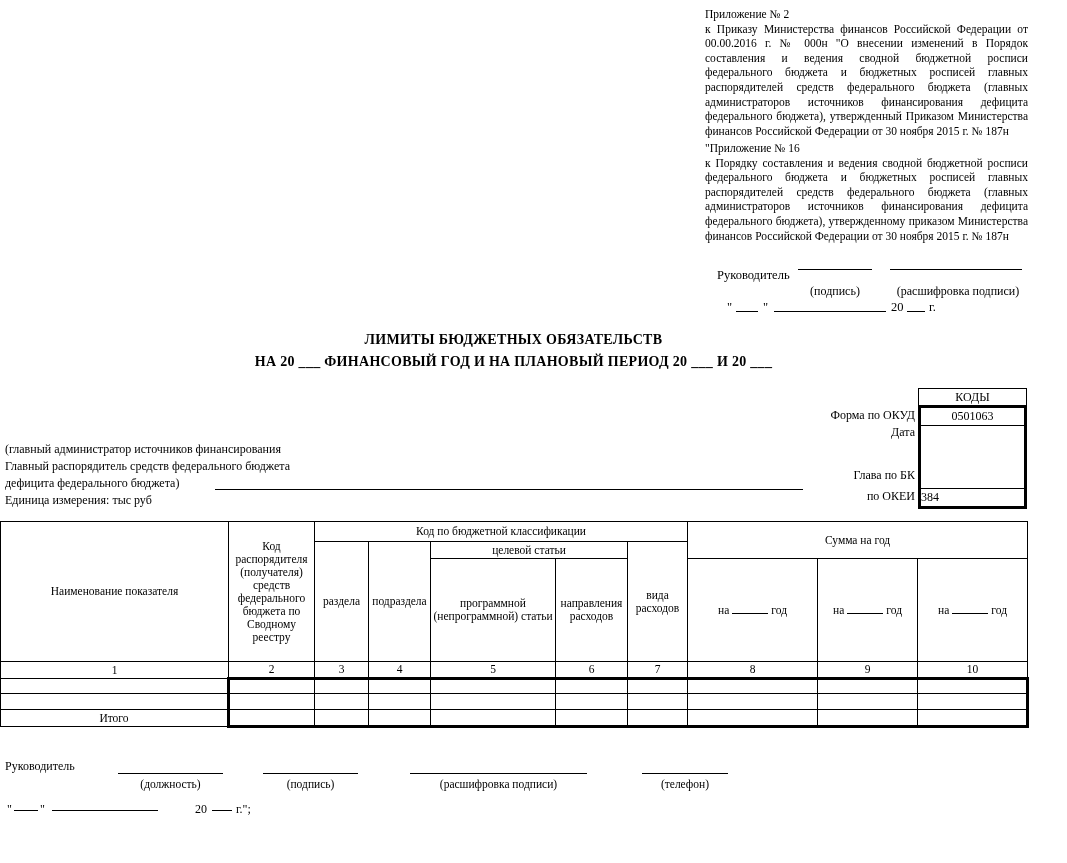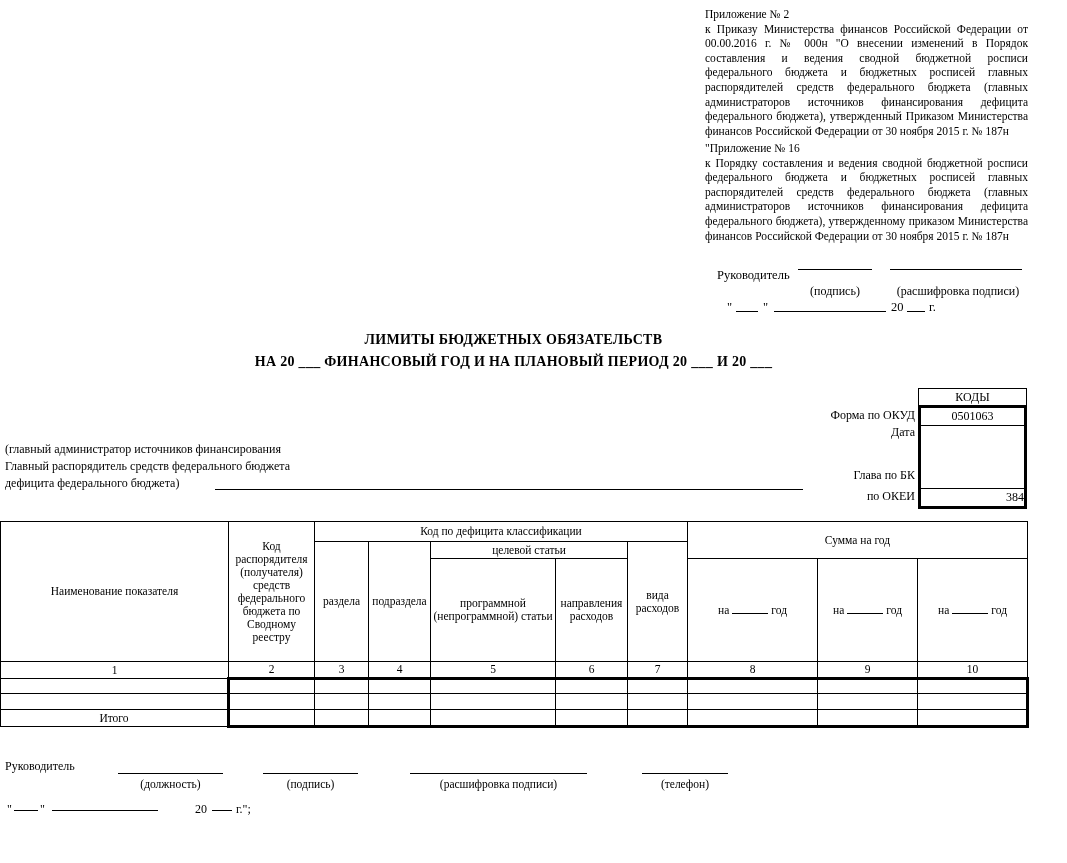--- a/index.html
+++ b/index.html
@@ -33,21 +33,21 @@
   .recipient{left:5px;top:441px;font-size:12px;line-height:17px;}
   .fill-line{left:215px;top:481px;width:588px;height:8px;}
   
   .code-label{position:absolute;right:152px;font-size:12px;text-align:left;}
   
   .codes{left:918px;top:388px;width:109px;font-size:12px;}
   .codes .head{border:1px solid #000;border-bottom:none;height:16px;line-height:16px;text-align:center;}
   .codes .box{border:3px solid #000;}
   .codes .r1{height:17px;line-height:17px;border-bottom:1px solid #000;text-align:center;}
   .codes .r2{height:62px;border-bottom:1px solid #000;}
-  .codes .r3{height:17px;line-height:17px;text-align:right;}
+  .codes .r3{height:17px;line-height:17px;text-align:left;}
   
   table.main{position:absolute;left:0;top:521px;width:1027px;border-collapse:collapse;table-layout:fixed;}
   table.main td{border:1px solid #000;font-size:11.5px;line-height:13px;text-align:center;vertical-align:middle;padding:1px 2px;overflow-wrap:break-word;}
   tr.hr1{height:20px;} tr.hr2{height:17px;} tr.hr3{height:103px;} tr.numr{height:15px;}
   tr.d1{height:15px;} tr.d2{height:16px;} tr.d3{height:17px;}
   td.total{text-align:right;padding-right:6px;font-size:12px;}
   .tl{border-left:3px solid #000 !important;}
   .trr{border-right:3px solid #000 !important;}
   .tt{border-top:3px solid #000 !important;}
   .tb{border-bottom:3px solid #000 !important;}
@@ -98,20 +98,21 @@
 
 <div class="abs doc-title">
   <div>ЛИМИТЫ БЮДЖЕТНЫХ ОБЯЗАТЕЛЬСТВ</div>
   <div>НА 20 ___ ФИНАНСОВЫЙ ГОД И НА ПЛАНОВЫЙ ПЕРИОД 20 ___ И 20 ___</div>
 </div>
 
 <div class="abs recipient">
   <div>(главный администратор источников финансирования</div>
   <div>Главный распорядитель средств федерального бюджета</div>
   <div>дефицита федерального бюджета)</div>
+  <div>Единица измерения: тыс руб</div>
 </div>
 <div class="abs ul fill-line"></div>
 
 <div class="code-label" style="top:408px;">Форма по ОКУД</div>
 <div class="code-label" style="top:425px;">Дата</div>
 <div class="code-label" style="top:468px;font-family:Liberation Serif, serif;">Глава по БК</div>
 <div class="code-label" style="top:489px;">по ОКЕИ</div>
 
 <div class="abs codes">
   <div class="head">КОДЫ</div>
@@ -132,21 +133,21 @@
       <col style="width:72px">
       <col style="width:60px">
       <col style="width:130px">
     <col style="width:100px">
       <col style="width:110px">
   </colgroup>
   <tbody>
       <tr class="hr1">
     <td rowspan="3">Наименование показателя</td>
     <td rowspan="3">Код распорядителя (получателя) средств федерального бюджета по Сводному реестру</td>
-    <td colspan="5">Код по дефицита классификации</td>
+    <td colspan="5">Код по бюджетной классификации</td>
     <td colspan="3" rowspan="2">Сумма на год</td>
   </tr>
   <tr class="hr2">
     <td rowspan="2">раздела</td>
     <td rowspan="2">подраздела</td>
     <td colspan="2">целевой статьи</td>
     <td rowspan="2">вида расходов</td>
   </tr>
   <tr class="hr3">
     <td>программной (непрограммной) статьи</td>

